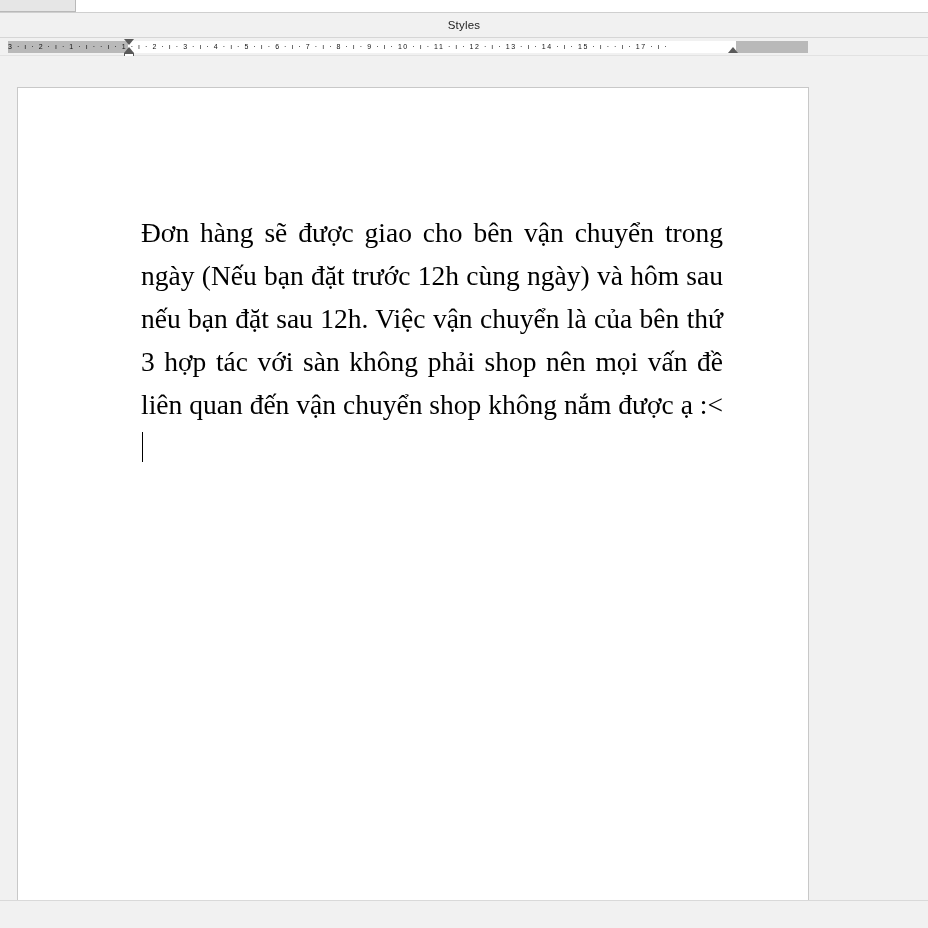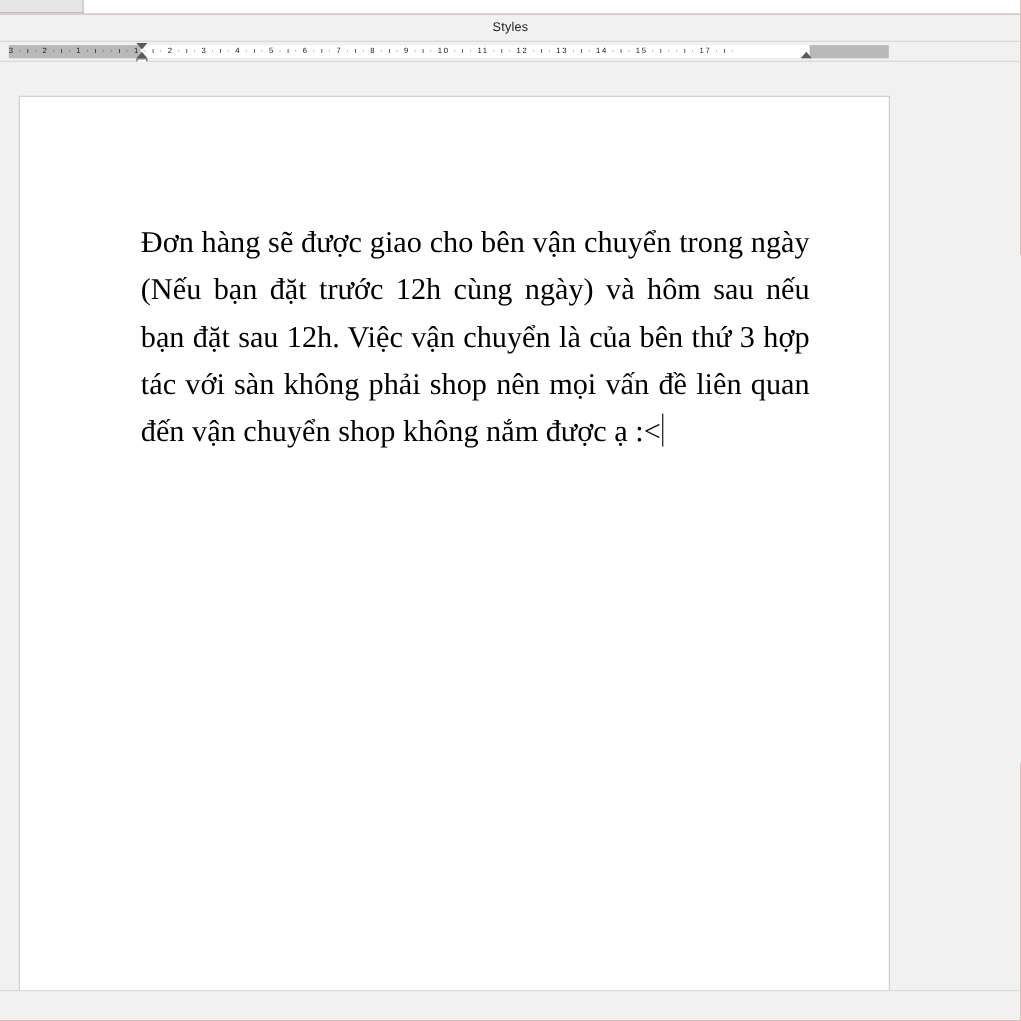--- a/index.html
+++ b/index.html
@@ -10,21 +10,21 @@
     height: 928px;
     overflow: hidden;
     background: #ffffff;
     font-family: "Liberation Sans", sans-serif;
   }
 
   #app {
     position: relative;
     width: 928px;
     height: 928px;
-    background: #7f1d1d;
+    background: #0369a1;
     display: flex;
     flex-direction: column;
   }
 
   
   .topstrip {
     position: relative;
     height: 13px;
     background: #ffffff;
     border-bottom: 1px solid #cfcfcf;
@@ -152,21 +152,21 @@
     left: 110px;
     top: 110px;
     width: 608px;
   }
   .para {
     font-family: "Liberation Serif", serif;
     font-size: 27.5px;
     line-height: 43px;
     color: #000000;
     text-align: justify;
-    margin: 0;
+    margin: 13px;
     position: relative;
   }
   .caret {
     display: inline-block;
     width: 1px;
     height: 30px;
     background: #000;
     vertical-align: -5px;
     margin-left: 1px;
   }

